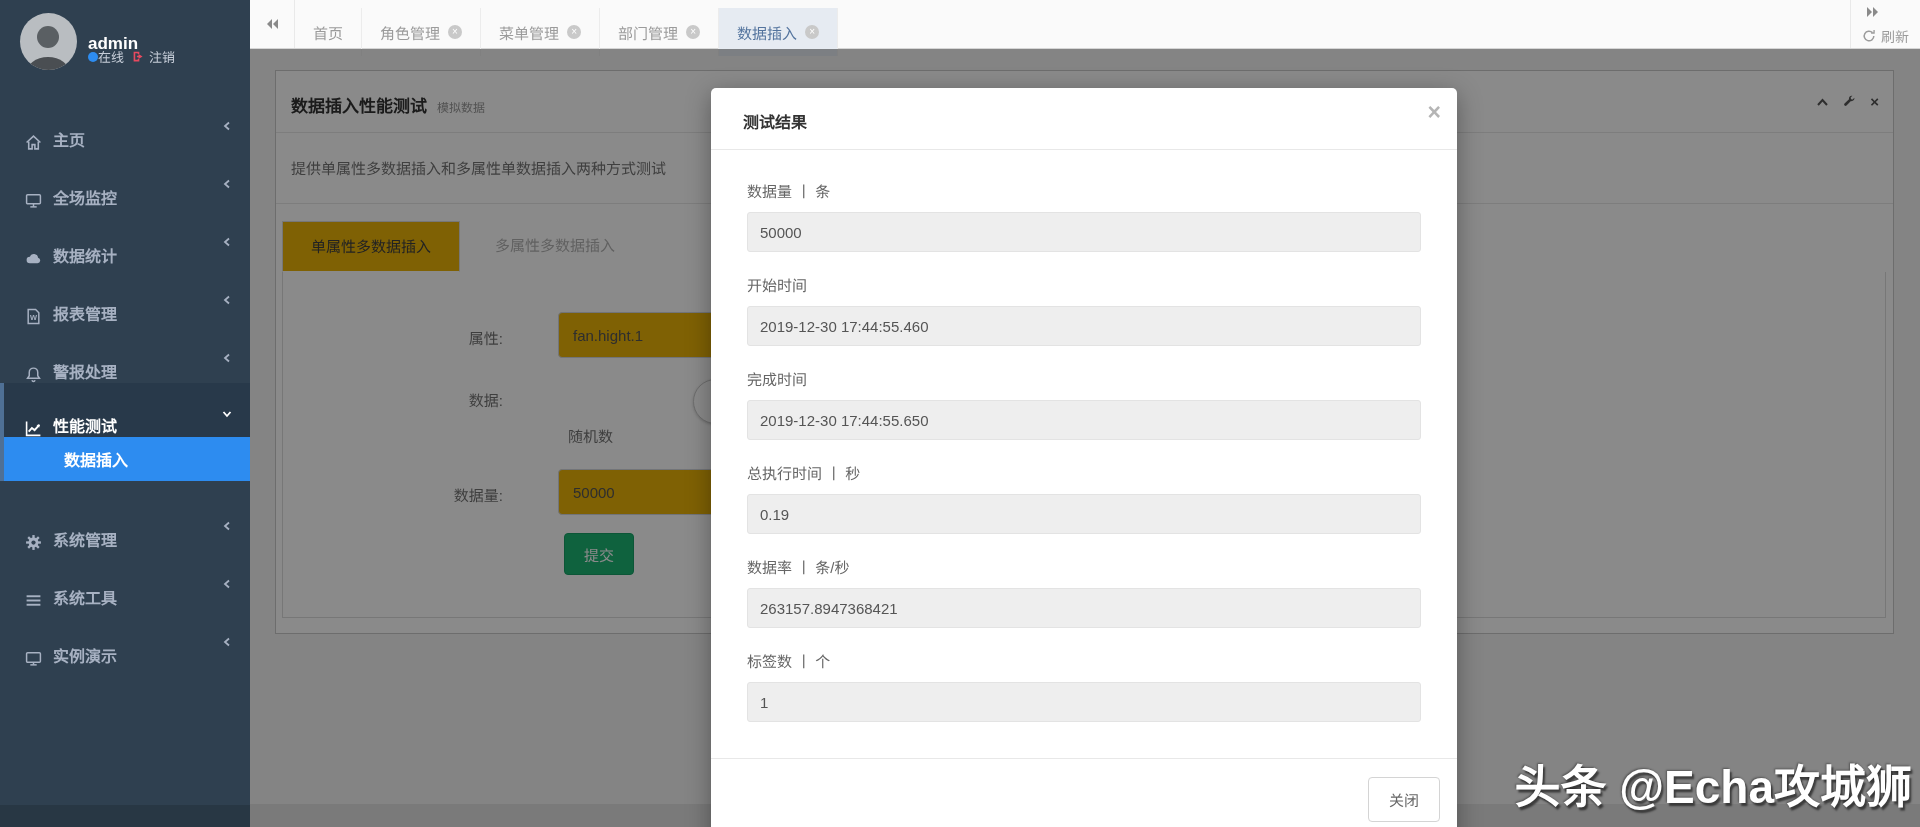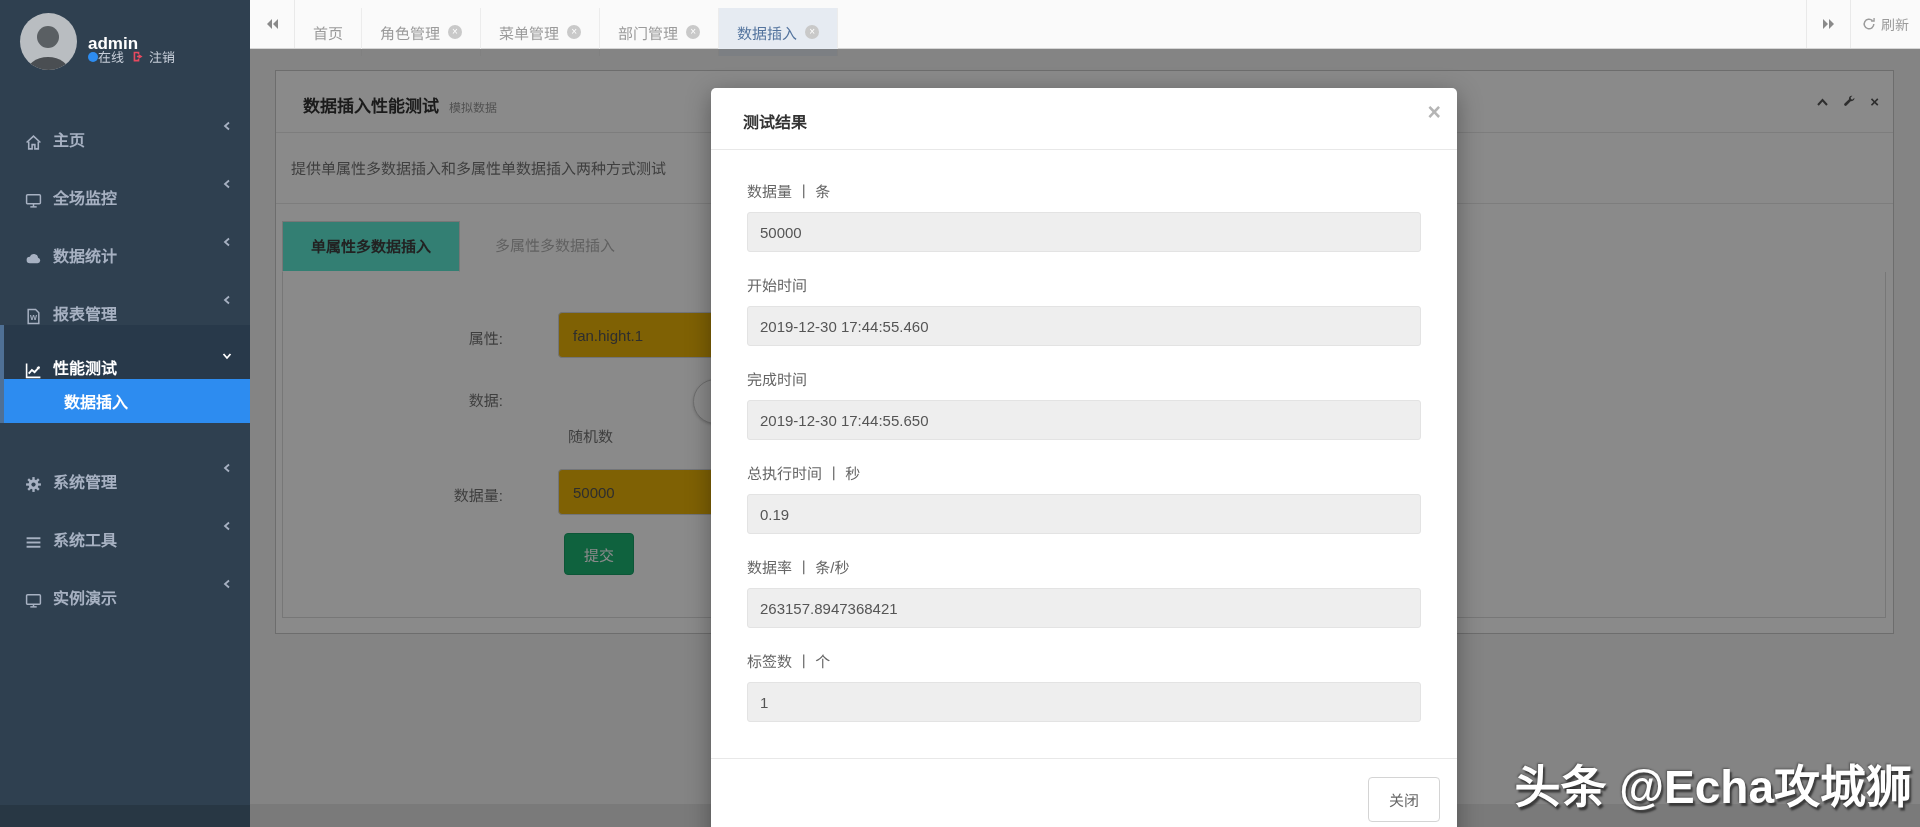--- a/index.html
+++ b/index.html
@@ -28,38 +28,38 @@
   .sidebar-strip { position:absolute; bottom:0; left:0; width:100%; height:22px; background:rgba(0,0,0,0.14); }
 
   
   .tabbar { position:absolute; left:250px; top:0; width:1670px; height:49px; background:#fafafa; border-bottom:1px solid #d5d5d5; z-index:5; }
   .nav-btn { position:absolute; top:0; height:48px; width:45px; display:flex; align-items:center; justify-content:center; color:#8a8a8a; cursor:pointer; background:#fafafa; }
   .nav-left { left:0; border-right:1px solid #e9e9e9; }
   .tabs { position:absolute; left:45px; top:8px; height:48px; display:flex; }
   .tab { height:48px; padding:0 18px; font-size:15px; color:#9b9b9b; border-right:1px solid #ececec; display:flex; align-items:center; gap:8px; cursor:pointer; white-space:nowrap; }
   .tab.active { background:#e6ebf2; color:#54749e; }
   .tab-close { width:14px; height:14px; border-radius:50%; background:#c9c9c9; color:#ffffff; font-size:10px; line-height:14px; text-align:center; cursor:pointer; flex:0 0 auto; }
-  .nav-right-group { position:absolute; right:0; top:0; height:48px; display:flex; }
+  .nav-right-group { position:absolute; right:0; top:0; height:48px; display:flex;flex-direction:column; }
   .nav-fwd { width:44px; height:48px; border-left:1px solid #e9e9e9; display:flex; align-items:center; justify-content:center; color:#8a8a8a; cursor:pointer; }
   .refresh-btn { width:70px; height:48px; border-left:1px solid #e9e9e9; display:flex; align-items:center; justify-content:center; gap:5px; color:#9b9b9b; font-size:14px; cursor:pointer; }
 
   
   .content { position:absolute; left:250px; top:49px; width:1670px; height:778px; background:#f4f4f4; }
   .content-bottom-strip { position:absolute; left:0; bottom:0; width:100%; height:23px; background:#e2e2e2; }
   .panel { position:absolute; left:25px; top:21px; width:1619px; height:564px; background:#ffffff; border:1px solid #c9c9c9; }
   .panel-header { position:relative; height:62px; border-bottom:1px solid #e8e8e8; }
-  .panel-title { position:absolute; left:15px; top:21px; font-size:17px; font-weight:bold; color:#333333;margin-left:12px; }
+  .panel-title { position:absolute; left:15px; top:21px; font-size:17px; font-weight:bold; color:#333333; }
   .panel-subtitle { font-size:12px; color:#999999; font-weight:normal; margin-left:10px; }
   .panel-tools { position:absolute; right:14px; top:23px; display:flex; gap:14px; color:#555555; align-items:center; }
   .panel-tools .tool { cursor:pointer; display:inline-flex; align-items:center; font-size:15px; font-weight:bold; line-height:1; }
   .panel-desc { height:71px; line-height:71px; padding-left:15px; border-bottom:1px solid #e8e8e8; color:#757575; font-size:15px; }
 
   .form-tabs { position:absolute; left:6px; top:150px; width:1604px; display:flex; border-bottom:1px solid #dddddd; }
   .ftab { width:178px; height:51px; line-height:50px; text-align:center; font-size:15px; cursor:pointer; }
-  .ftab.active { background:#5eead4; border:1px solid #dddddd; border-bottom:1px solid #ffffff; margin-bottom:-1px; color:#404040; font-weight:bold; }
+  .ftab.active { background:#eab308; border:1px solid #dddddd; border-bottom:1px solid #ffffff; margin-bottom:-1px; color:#404040; font-weight:normal; }
   .ftab.inactive { width:190px; color:#b3b3b3; }
   .tab-panel { position:absolute; left:6px; top:201px; width:1604px; height:346px; background:#ffffff; border:1px solid #dddddd; border-top:none; }
   .f-label { position:absolute; width:100px; text-align:right; font-size:15px; color:#747474; }
   .f-input { position:absolute; height:46px; width:230px; border:1px solid #d2d6de; border-radius:4px; background:#eab308; color:#555; font-size:15px; padding:0 14px; font-family:inherit; }
   .toggle-knob { position:absolute; left:410px; top:107px; width:45px; height:45px; border-radius:50%; background:#ffffff; border:1px solid #cccccc; box-shadow:0 1px 3px rgba(0,0,0,.2); cursor:pointer; }
   .random-label { position:absolute; left:285px; top:153px; font-size:15px; color:#747474; }
   .submit-btn { position:absolute; left:281px; top:261px; width:70px; height:42px; background:#1cb574; border:1px solid #17a066; border-radius:4px; color:#ffffff; font-size:15px; cursor:pointer; font-family:inherit; }
 
   
   .overlay { position:absolute; left:250px; top:49px; width:1670px; height:778px; background:rgba(0,0,0,0.46); z-index:10; }
@@ -144,20 +144,32 @@
             </svg></span>
       </div>
       <div class="menu-item">
         <span class="mi-icon">
             <svg width="17" height="17" viewBox="0 0 16 16">
               <path d="M3 1.5 h7 l3 3 V14.5 H3 z" fill="none" stroke="currentColor" stroke-width="1.4"></path>
               <text x="8" y="11.5" font-size="7" font-weight="bold" text-anchor="middle" fill="currentColor">W</text>
             </svg>
           </span>
         <span>报表管理</span>
+        <span class="chev"><svg width="10" height="10" viewBox="0 0 10 10">
+              <polyline points="7,1.5 3,5 7,8.5" fill="none" stroke="currentColor" stroke-width="1.8"></polyline>
+            </svg></span>
+      </div>
+      <div class="menu-item">
+        <span class="mi-icon">
+            <svg width="17" height="17" viewBox="0 0 16 16" fill="none" stroke="currentColor" stroke-width="1.4">
+              <path d="M8 2 a4 4 0 0 1 4 4 v3.2 l1.6 2.3 H2.4 L4 9.2 V6 a4 4 0 0 1 4 -4 z"></path>
+              <path d="M6.5 13.5 a1.6 1.6 0 0 0 3 0"></path>
+            </svg>
+          </span>
+        <span>警报处理</span>
         <span class="chev"><svg width="10" height="10" viewBox="0 0 10 10">
               <polyline points="7,1.5 3,5 7,8.5" fill="none" stroke="currentColor" stroke-width="1.8"></polyline>
             </svg></span>
       </div>
       <div class="menu-item parent-active">
         <span class="mi-icon">
             <svg width="17" height="17" viewBox="0 0 16 16" fill="none" stroke="currentColor" stroke-width="1.5">
               <polyline points="1.5,1.5 1.5,14.5 14.5,14.5"></polyline>
               <polyline points="3.5,11 6.5,7.5 9,9.5 13.5,4.5" stroke-width="1.8"></polyline>
               <path d="M13.8 4.2 l-3 .4 2.6 2.6 z" fill="currentColor" stroke="none"></path>

